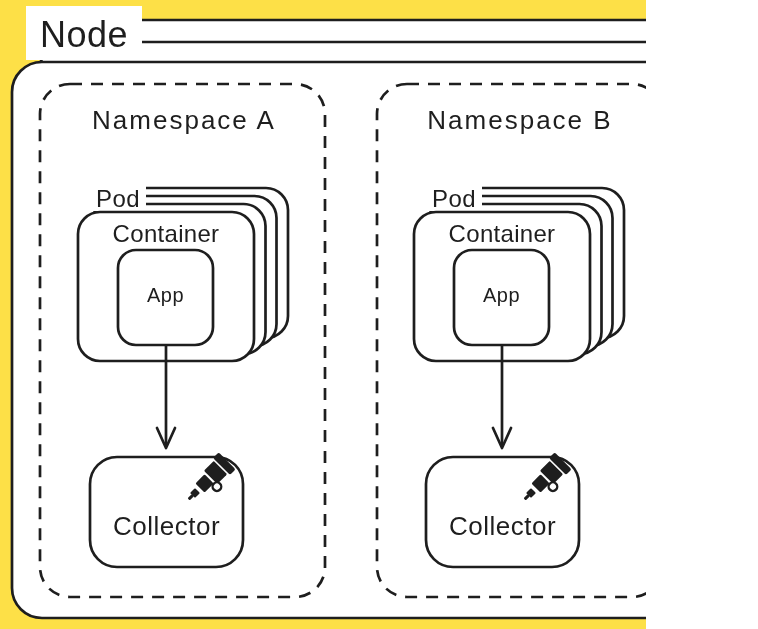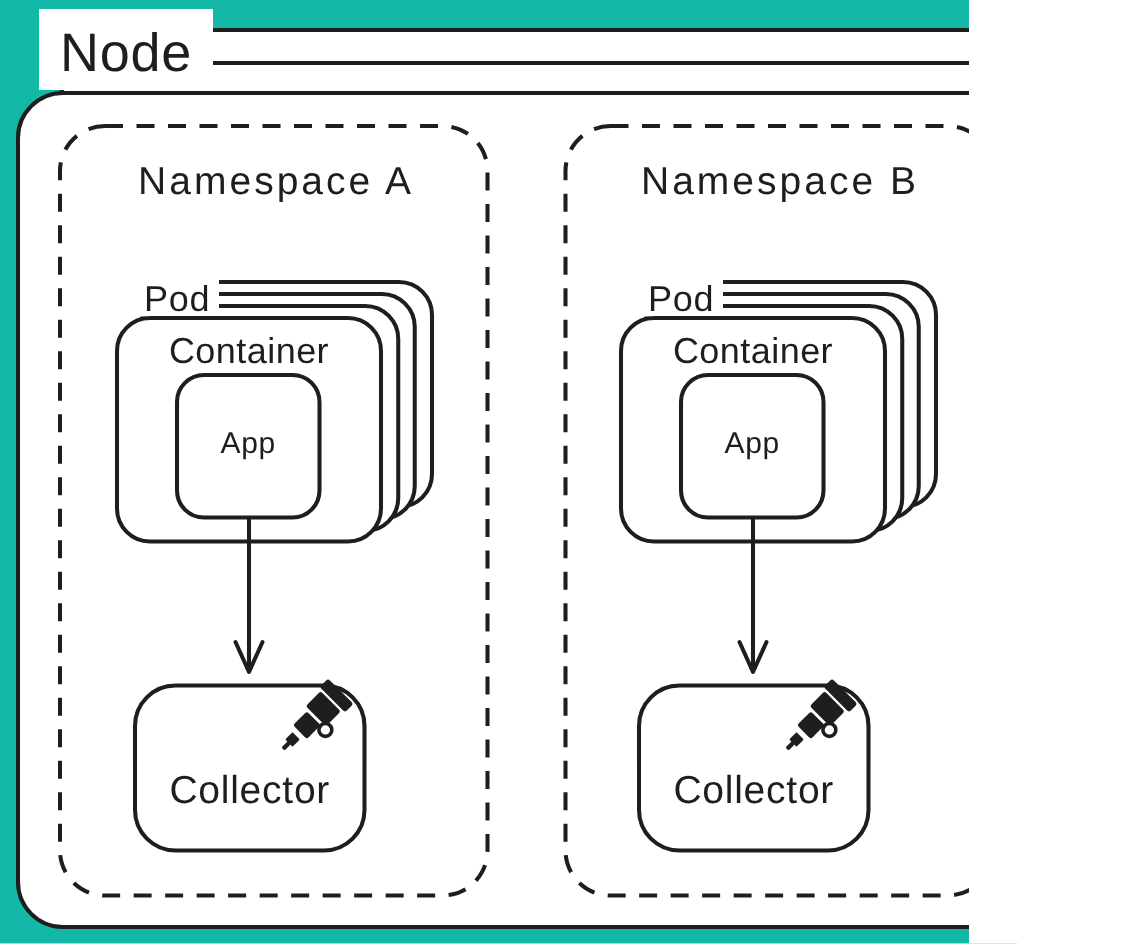--- a/index.html
+++ b/index.html
@@ -1,20 +1,20 @@
 <!DOCTYPE html>
 <html><head>
 <meta charset="utf-8">
 <style>
   html, body { margin: 0; padding: 0; background: #ffffff; }
   .stage {
     position: relative;
     width: 646px;
     height: 629px;
-    background: #14b8a6;
+    background: #fde047;
     overflow: hidden;
     font-family: "Liberation Sans", sans-serif;
   }
   svg { display: block; }
   .box {
     fill: #ffffff;
     stroke: #1e1e1e;
     stroke-width: 2.7;
     stroke-linejoin: round;
     stroke-linecap: round;

